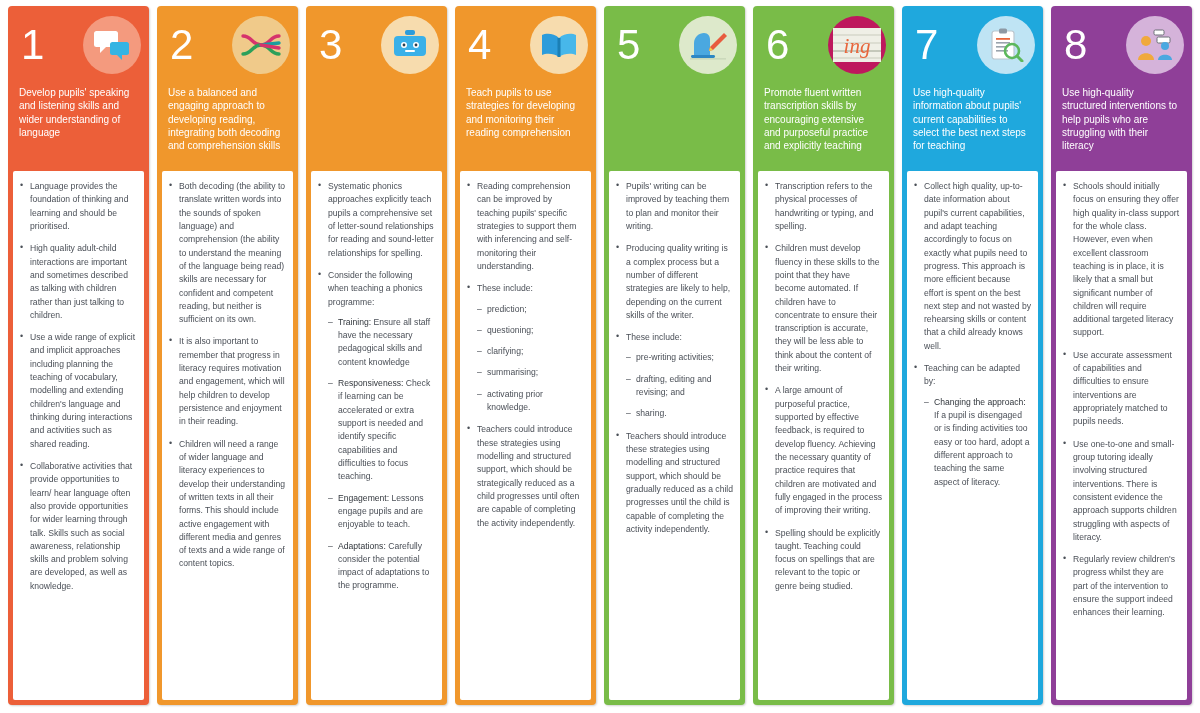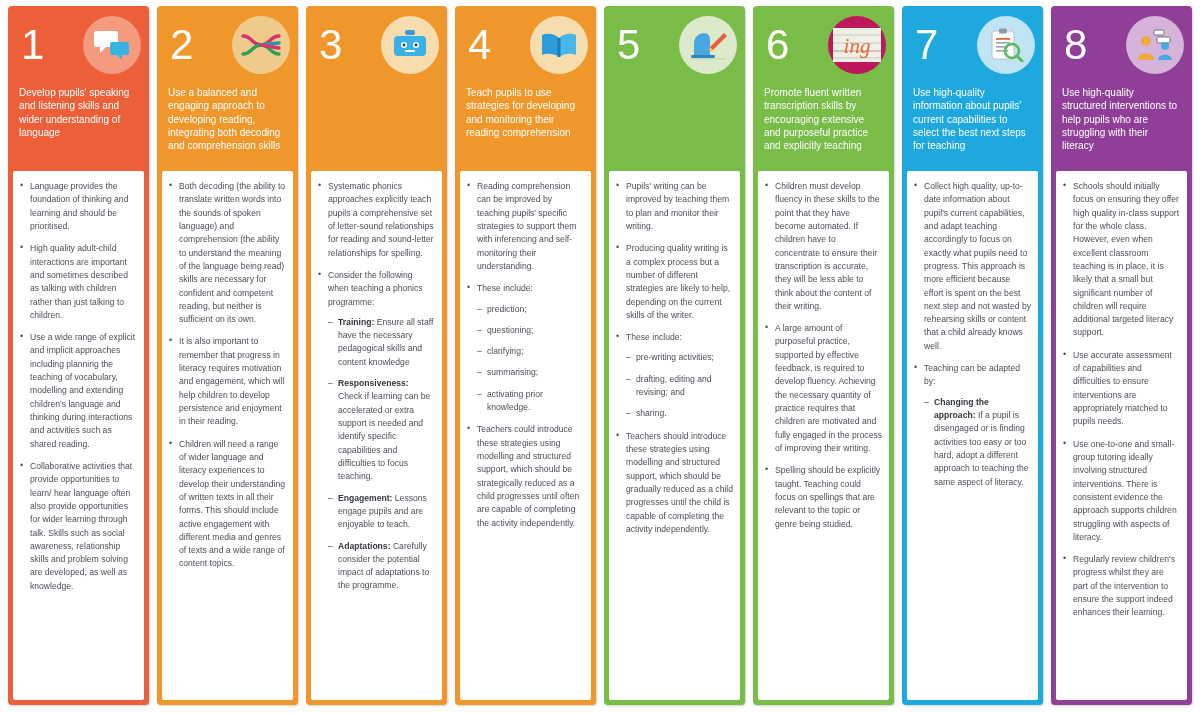--- a/index.html
+++ b/index.html
@@ -104,21 +104,21 @@
     line-height: 1.55;
     color: #4a4f57;
   }
   ul.subs > li::before {
     content: "\2013";
     position: absolute;
     left: 0px;
     top: 0px;
     color: #4a4f57;
   }
-  ul.subs > li b { font-weight: bold; color: #32373d; }
+  ul.subs > li b { font-weight: normal; color: #32373d; }
 </style>
 </head>
 <body>
 
 <div class="board">
     <div class="col">
       <div class="card" style="background: rgb(236, 95, 57);">
         <div class="head">
           <div class="numrow">
             <div class="num">1</div>
@@ -273,20 +273,21 @@
                 <line x1="0" y1="23" x2="48" y2="23" stroke="#9aa08e" stroke-width="1"></line>
                 <line x1="0" y1="30" x2="48" y2="30" stroke="#c9cbbd" stroke-width="1"></line>
                 <text x="24" y="25" font-family="Liberation Serif, serif" font-size="21" font-style="italic" fill="#e8663c" text-anchor="middle">ing</text>
               </svg>
             </div>
           </div>
           <div class="title">Promote fluent written transcription skills by encouraging extensive and purposeful practice and explicitly teaching</div>
         </div>
         <div class="body">
           <ul class="bullets">
+            <li><span>Transcription refers to the physical processes of handwriting or typing, and spelling.</span></li>
             <li><span>Children must develop fluency in these skills to the point that they have become automated. If children have to concentrate to ensure their transcription is accurate, they will be less able to think about the content of their writing.</span></li>
             <li><span>A large amount of purposeful practice, supported by effective feedback, is required to develop fluency. Achieving the necessary quantity of practice requires that children are motivated and fully engaged in the process of improving their writing.</span></li>
             <li><span>Spelling should be explicitly taught. Teaching could focus on spellings that are relevant to the topic or genre being studied.</span></li>
           </ul>
         </div>
       </div>
     </div>
     <div class="col">
       <div class="card" style="background: rgb(31, 168, 221);">
         <div class="head">

